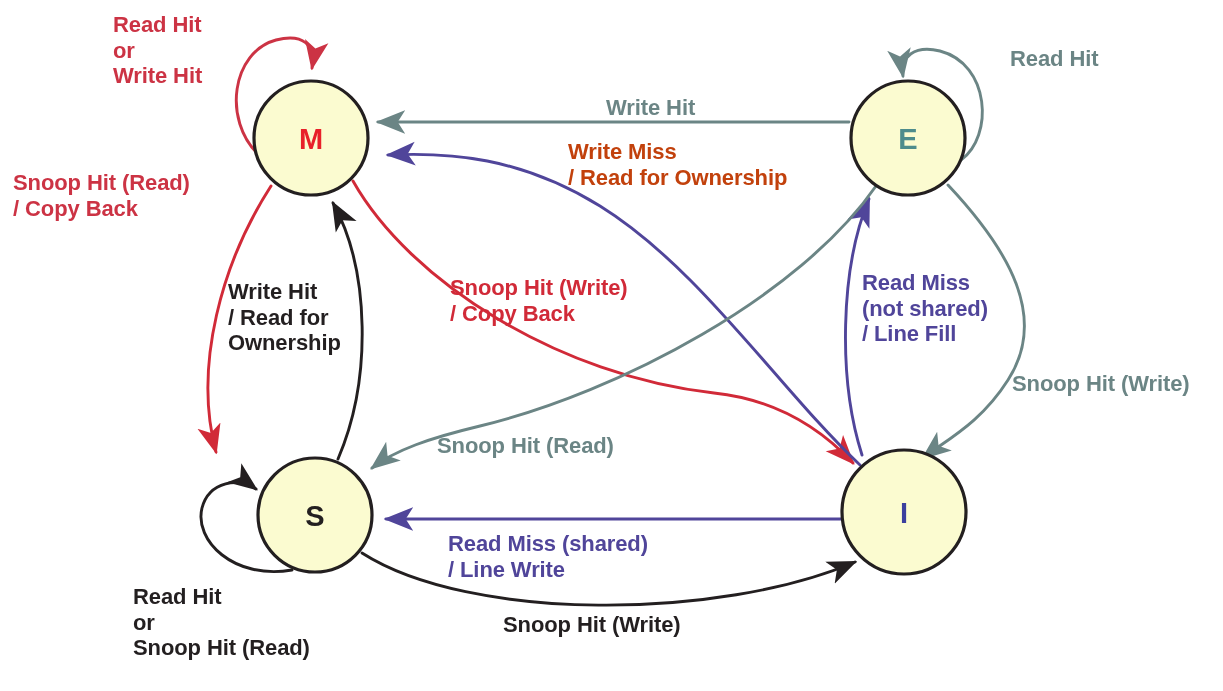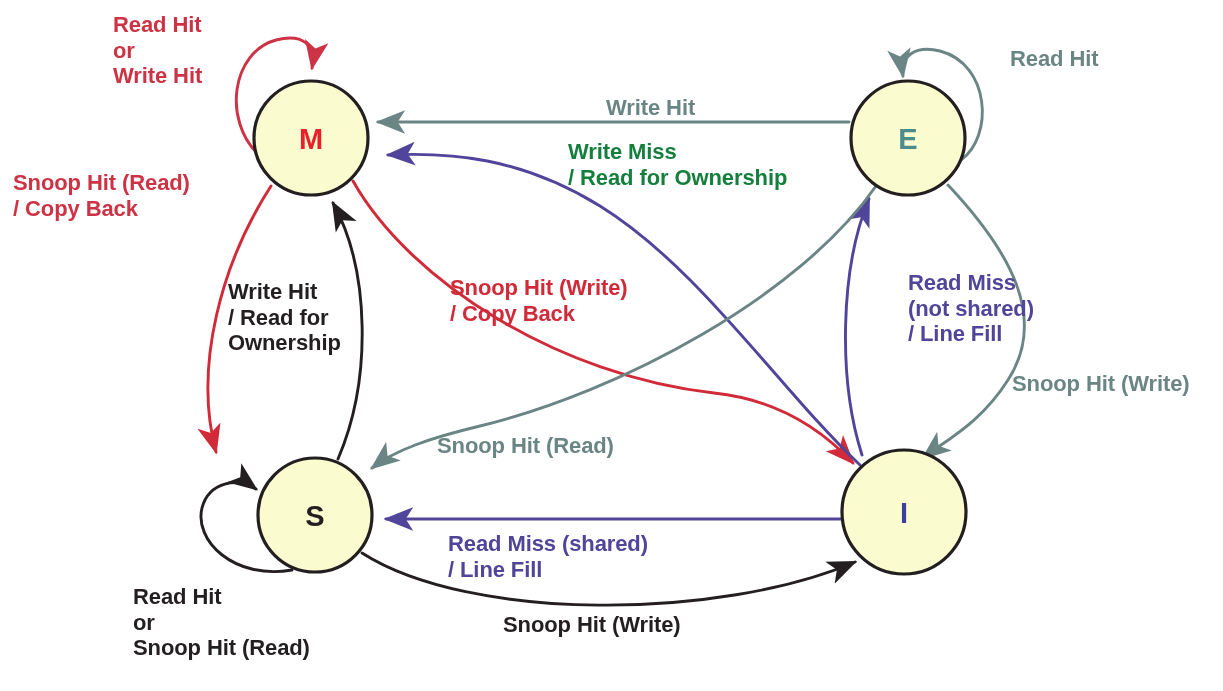--- a/index.html
+++ b/index.html
@@ -132,35 +132,35 @@
 
   <div class="edge-label" style="left:228px; top:279px; color:#231f20;">Write Hit
 / Read for
 Ownership</div>
 
   <div class="edge-label" style="left:450px; top:275px; color:#d12a38;">Snoop Hit (Write)
 / Copy Back</div>
 
   <div class="edge-label" style="left:606px; top:95px; color:#6b8585;">Write Hit</div>
 
-  <div class="edge-label" style="left:568px; top:139px; color:#15803d;">Write Miss
+  <div class="edge-label" style="left:568px; top:139px; color:#c2410c;">Write Miss
 / Read for Ownership</div>
 
   <div class="edge-label" style="left:1010px; top:46px; color:#6b8585;">Read Hit</div>
 
-  <div class="edge-label" style="left:862px; top:270px; color:#50459a;margin-left:46px;">Read Miss
+  <div class="edge-label" style="left:862px; top:270px; color:#50459a;">Read Miss
 (not shared)
 / Line Fill</div>
 
   <div class="edge-label" style="left:1012px; top:371px; color:#6b8585;">Snoop Hit (Write)</div>
 
   <div class="edge-label" style="left:437px; top:433px; color:#6b8585;">Snoop Hit (Read)</div>
 
   <div class="edge-label" style="left:448px; top:531px; color:#50459a;">Read Miss (shared)
-/ Line Fill</div>
+/ Line Write</div>
 
   <div class="edge-label" style="left:503px; top:612px; color:#231f20;">Snoop Hit (Write)</div>
 
   <div class="edge-label" style="left:133px; top:584px; color:#231f20;">Read Hit
 or
 Snoop Hit (Read)</div>
 
 </div>
 
 </body></html>

